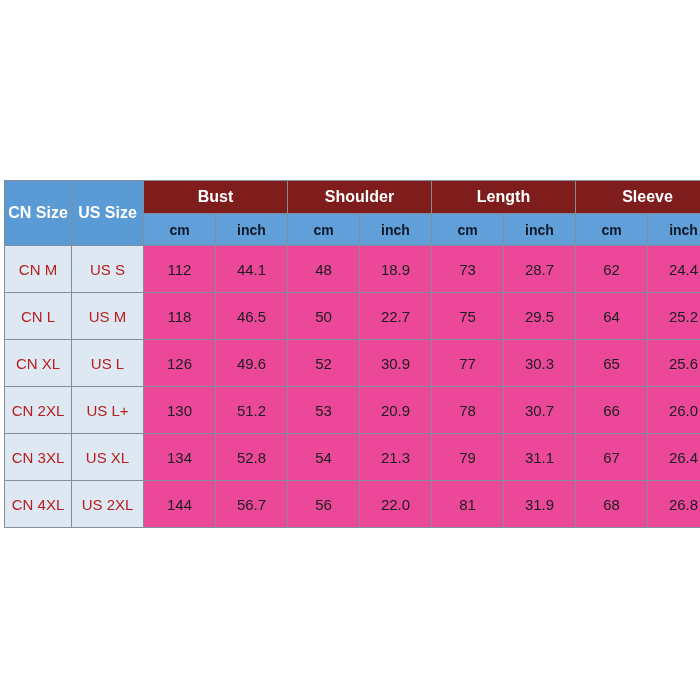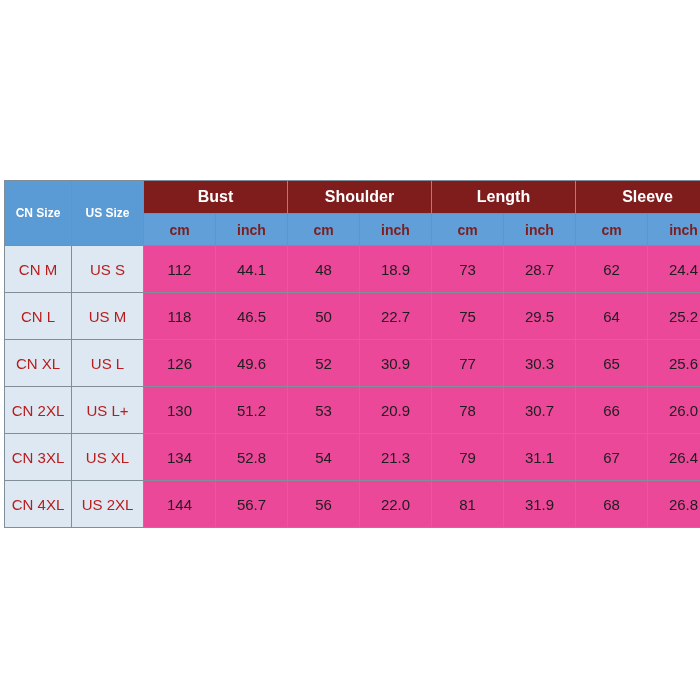--- a/index.html
+++ b/index.html
@@ -40,34 +40,34 @@
     border: 1px solid #808e99;
     text-align: center;
     vertical-align: middle;
     padding: 0;
   }
 
   
   th.hdr-main {
     background: #5b9bd5;
     color: #ffffff;
-    font-size: 12px;
+    font-size: 16px;
     font-weight: bold;
     height: 63px;
   }
   th.hdr-group {
     background: #7f1d1d;
     color: #ffffff;
     font-size: 16px;
     font-weight: bold;
     height: 32px;
   }
   th.hdr-unit {
     background: #609fd8;
-    color: #7f1d1d;
+    color: #0f172a;
     font-size: 14px;
     font-weight: bold;
     height: 31px;
   }
 
   
   td.cell {
     background: #ec4899;
     color: #1d1d1f;
     font-size: 15px;

